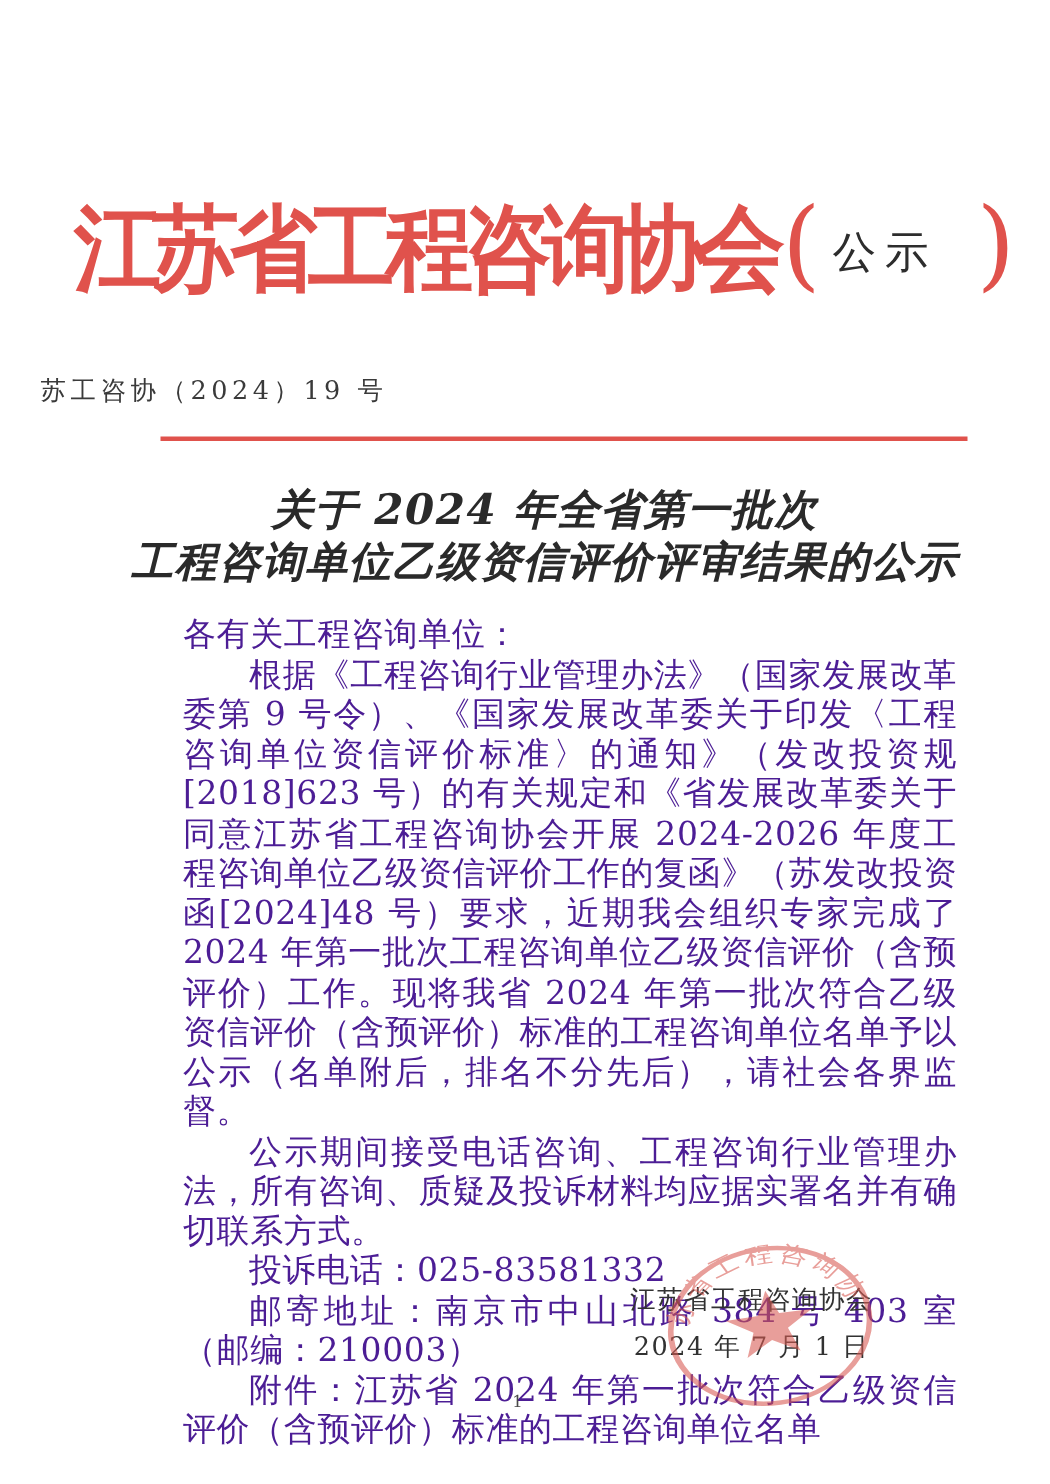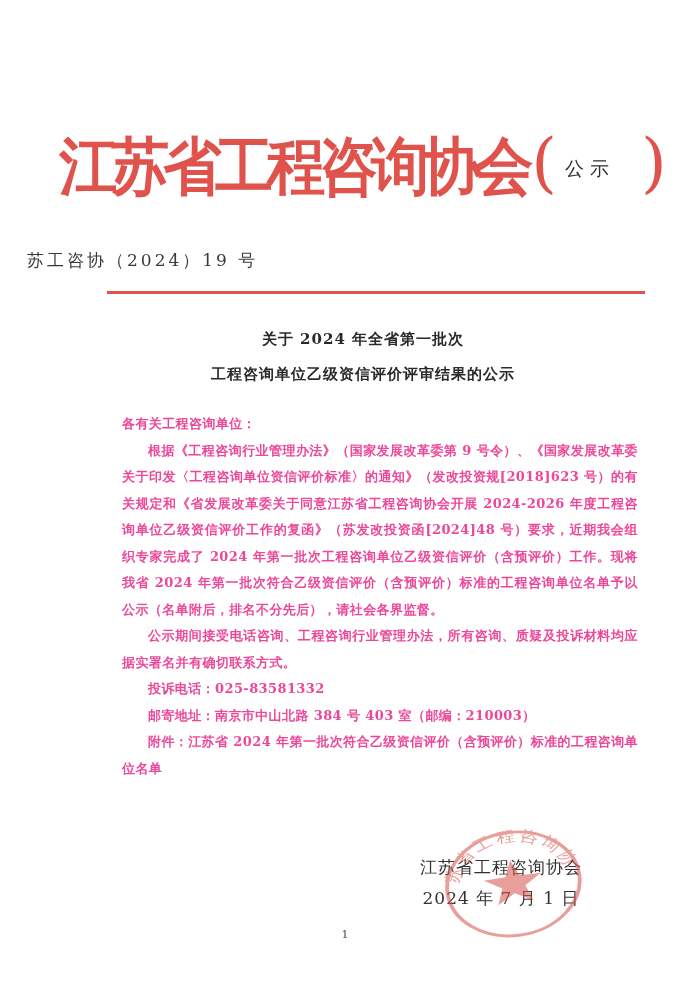--- a/index.html
+++ b/index.html
@@ -33,21 +33,21 @@
   }
   .letterhead .paren {
     font-size: 66px;
     font-weight: 400;
     line-height: 1;
     position: relative;
     top: -4px;
   }
   .letterhead .paren-open { margin-left: 4px; }
   .letterhead .annotation {
-    font-size: 19px;
+    font-size: 29px;
     color: #2d2d2d;
     letter-spacing: 6px;
     padding: 0 26px 0 8px;
     position: relative;
     top: 2px;
   }
 
   
   .doc-number {
     position: absolute;
@@ -64,38 +64,38 @@
     top: 291px; left: 80px;
     width: 538px; height: 3px;
     background: #e0524c;
   }
 
   
   .doc-title {
     position: absolute;
     top: 322px; left: 0; right: 0;
     text-align: center;
-    font-size: 15px;
+    font-size: 28px;
     font-weight: 600;
     line-height: 35px;
     color: #2a2a2a;
     letter-spacing: 1px;
+    font-style: italic;
   }
 
   
   .body-block {
     position: absolute;
     top: 411px; left: 95px;
     width: 516px;
-    font-size: 13px;
+    font-size: 22px;
     line-height: 26.5px;
     letter-spacing: 0.4px;
     text-align: justify;
-    color: #ec4899;
-    font-weight: bold;
+    color: #4c1d95;
   }
   .body-block p { margin: 0; text-indent: 2em; }
   .body-block p.salutation { text-indent: 0; }
 
   
   .signature {
     position: absolute;
     top: 852px; left: 388px;
     width: 172px;
     text-align: center;

